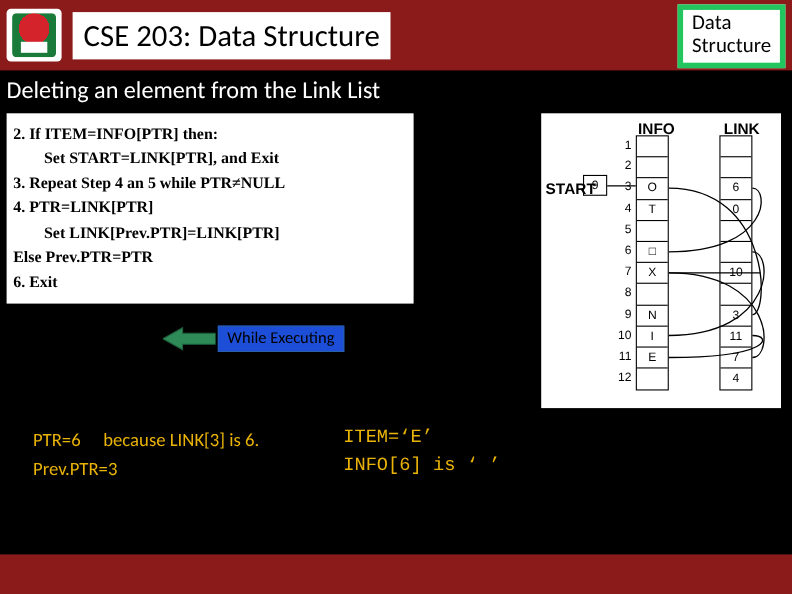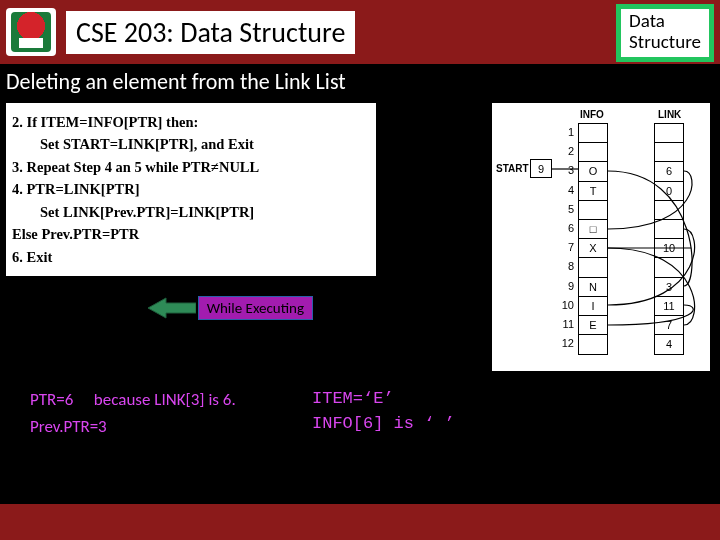--- a/index.html
+++ b/index.html
@@ -10,28 +10,28 @@
   .logo-inner::after { content: ""; position: absolute; bottom: 4px; left: 8px; right: 8px; height: 10px; background: #fff; }
   .title { font-size: 28px; color: #000; background: #fff; padding: 4px 10px; flex: 0 0 auto; }
   .badge { position: absolute; right: 6px; top: 4px; background: #fff; border: 5px solid #22c55e; padding: 2px 8px 4px 8px; font-size: 19px; line-height: 1.1; color: #000; }
   .subtitle { color: #fff; font-size: 22px; padding: 4px 20px 6px 6px; background: #000; }
   .content { position: relative; }
   .algo { position: absolute; left: 6px; top: 2px; width: 370px; background: #fff; padding: 8px 6px 8px 6px; font-family: "Times New Roman", serif; font-size: 14.5px; line-height: 1.55; }
   .algo .indent { padding-left: 28px; }
   .algo b { font-weight: bold; }
   .while-band { position: absolute; left: 148px; top: 195px; z-index: 3; }
   .while-arrow { display: inline-block; vertical-align: middle; }
-  .while-label { display: inline-block; background: #a21caf; border: 1.5px solid #2a5faa; padding: 2px 8px; font-size: 15px; font-family: Calibri, Arial, sans-serif; color: #000; vertical-align: middle; margin-left: -2px; }
-  .vars { position: absolute; left: 30px; top: 288px; color: #d946ef; font-size: 17px; width: 460px; }
+  .while-label { display: inline-block; background: #1d4ed8; border: 1.5px solid #2a5faa; padding: 2px 8px; font-size: 15px; font-family: Calibri, Arial, sans-serif; color: #000; vertical-align: middle; margin-left: -2px; }
+  .vars { position: absolute; left: 30px; top: 288px; color: #eab308; font-size: 17px; width: 460px; }
   .vars .row1 { margin-bottom: 6px; }
   .vars .c1 { display: inline-block; width: 60px; }
   .vars .c2 { display: inline-block; }
   .vars .col2 { position: absolute; left: 282px; top: 0; font-family: Liberation Mono, monospace; }
   .diagram { position: absolute; right: 10px; top: 2px; width: 218px; height: 268px; background: #fff; }
-  .diag-lbl { position: absolute; font-family: Arial, sans-serif; font-size: 10px; font-weight: bold; }
+  .diag-lbl { position: absolute; font-family: Arial, sans-serif; font-size: 14px; font-weight: bold; }
   .col-idx { position: absolute; left: 68px; top: 20px; width: 14px; text-align: right; font-size: 11px; font-family: Arial, sans-serif; }
   .col-idx div { height: 19.2px; line-height: 19.2px; }
   .col-info { position: absolute; left: 86px; top: 20px; width: 30px; border: 1.5px solid #000; }
   .col-info div { height: 19.2px; line-height: 19.2px; border-bottom: 1px solid #000; text-align: center; font-size: 11px; font-family: Arial, sans-serif; }
   .col-info div:last-child { border-bottom: none; }
   .col-link { position: absolute; left: 162px; top: 20px; width: 30px; border: 1.5px solid #000; }
   .col-link div { height: 19.2px; line-height: 19.2px; border-bottom: 1px solid #000; text-align: center; font-size: 11px; font-family: Arial, sans-serif; }
   .col-link div:last-child { border-bottom: none; }
   .startbox { position: absolute; left: 38px; top: 56px; width: 22px; height: 19px; border: 1.5px solid #000; text-align: center; font-size: 11px; line-height: 19px; font-family: Arial, sans-serif; }
   .footer { position: absolute; bottom: 0; left: 0; right: 0; height: 36px; background: #8b1a1a; }

